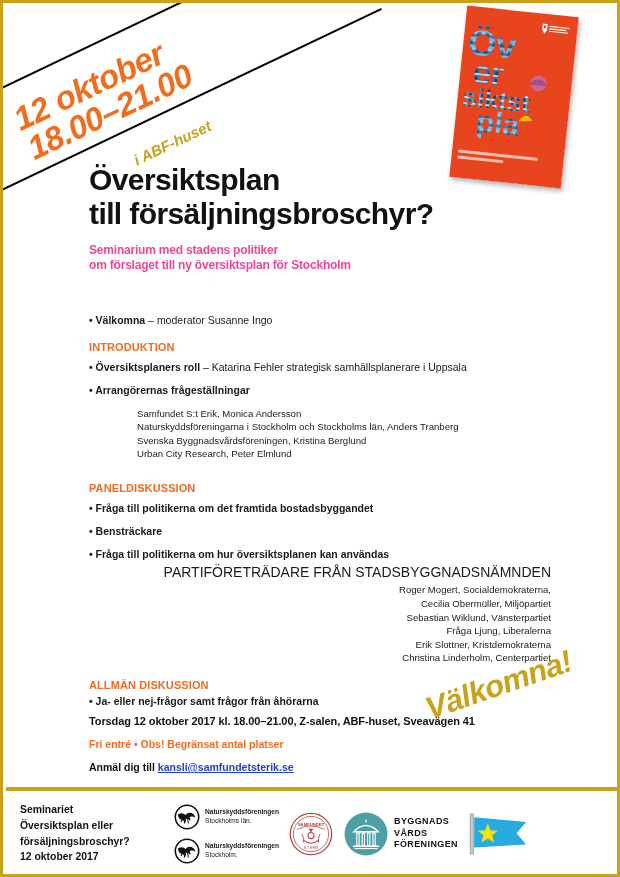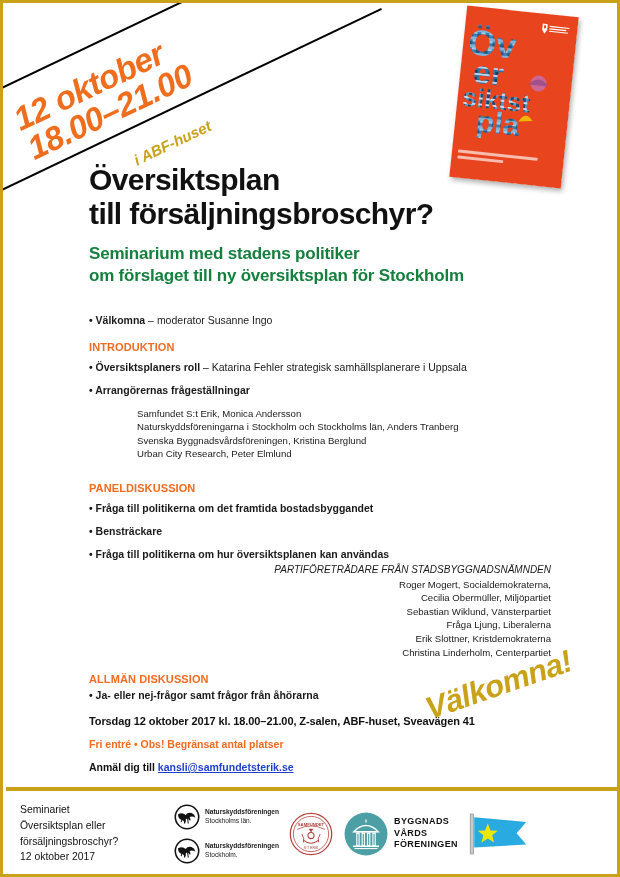--- a/index.html
+++ b/index.html
@@ -95,21 +95,21 @@
   .cap-line.short{width:58%;}
 
   
   #main-title{
     position:absolute; left:86px; top:160px; width:470px;
     font-size:30px; font-weight:bold; color:#111;
     line-height:1.13; letter-spacing:-0.6px;
   }
   #subtitle{
     position:absolute; left:86px; top:240px; width:470px;
-    font-size:17px; font-weight:bold; color:#15803d;
+    font-size:12px; font-weight:bold; color:#ec4899;
     line-height:1.28; letter-spacing:-0.2px;
   }
 
   
   #program{
     position:absolute; left:86px; top:310px; width:470px;
     color:#1a1a1a;
   }
   .sec-head{
     color:#F26B21;
@@ -132,21 +132,21 @@
     color:#1a1a1a;
   }
   .right-list{
     margin:2px 0 8px 0;
     text-align:right;
     font-size:9.6px;
     line-height:1.42;
     color:#1a1a1a;
     padding-right:8px;
   }
-  .right-list .rl-head{ font-size:10px;font-style:italic; }
+  .right-list .rl-head{ font-size:14px; }
 
   
   #valkomna{
     position:absolute;
     left:418px; top:690px;
     transform:rotate(-19deg);
     transform-origin:0 0;
     font-size:31px;
     font-weight:bold;
     font-style:italic;
@@ -179,21 +179,21 @@
     position:absolute; left:3px; top:784px; width:614px;
     height:4px; background:#C9A21A;
   }
   #footer{
     position:absolute; left:3px; top:790px; width:614px; height:81px;
     background:#fff;
     display:flex; align-items:center;
   }
   #footer-text{
     width:168px; padding-left:14px; box-sizing:border-box;
-    font-size:10.4px; font-weight:normal; color:#111;
+    font-size:10.4px; font-weight:bold; color:#111;
     line-height:1.52;
   }
   #footer-logos{
     flex:1; display:flex; align-items:center; gap:9px;
     padding-right:18px;
   }
   .nsf-stack{display:flex; flex-direction:column; gap:8px;}
   .nsf-row{display:flex; align-items:center; gap:5px;}
   .nsf-txt{font-size:6.6px; line-height:1.28; color:#1a1a1a;}
   .nsf-txt b{font-weight:bold;}

